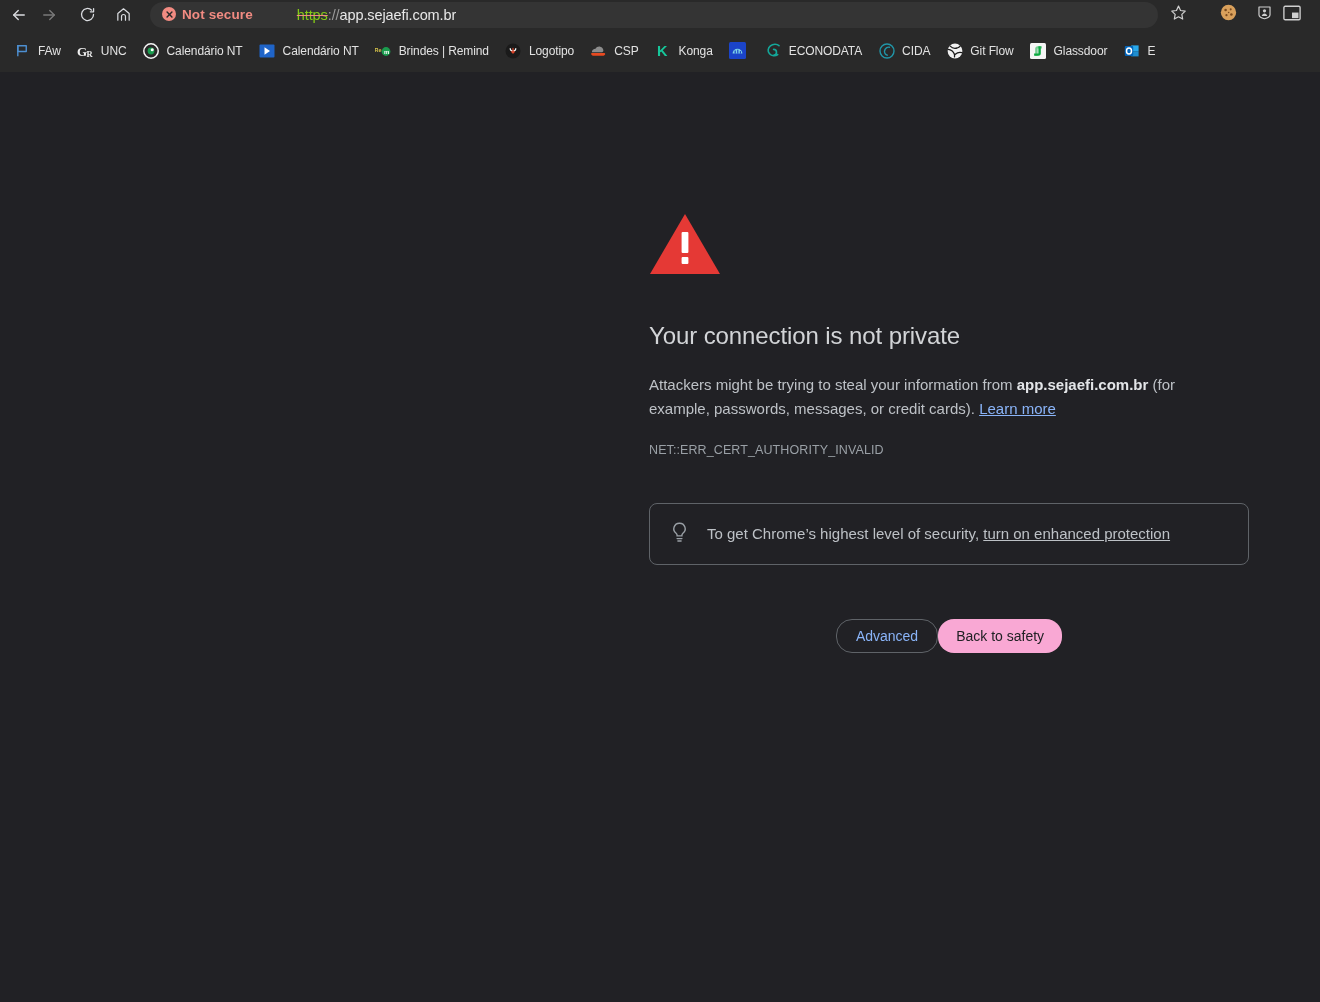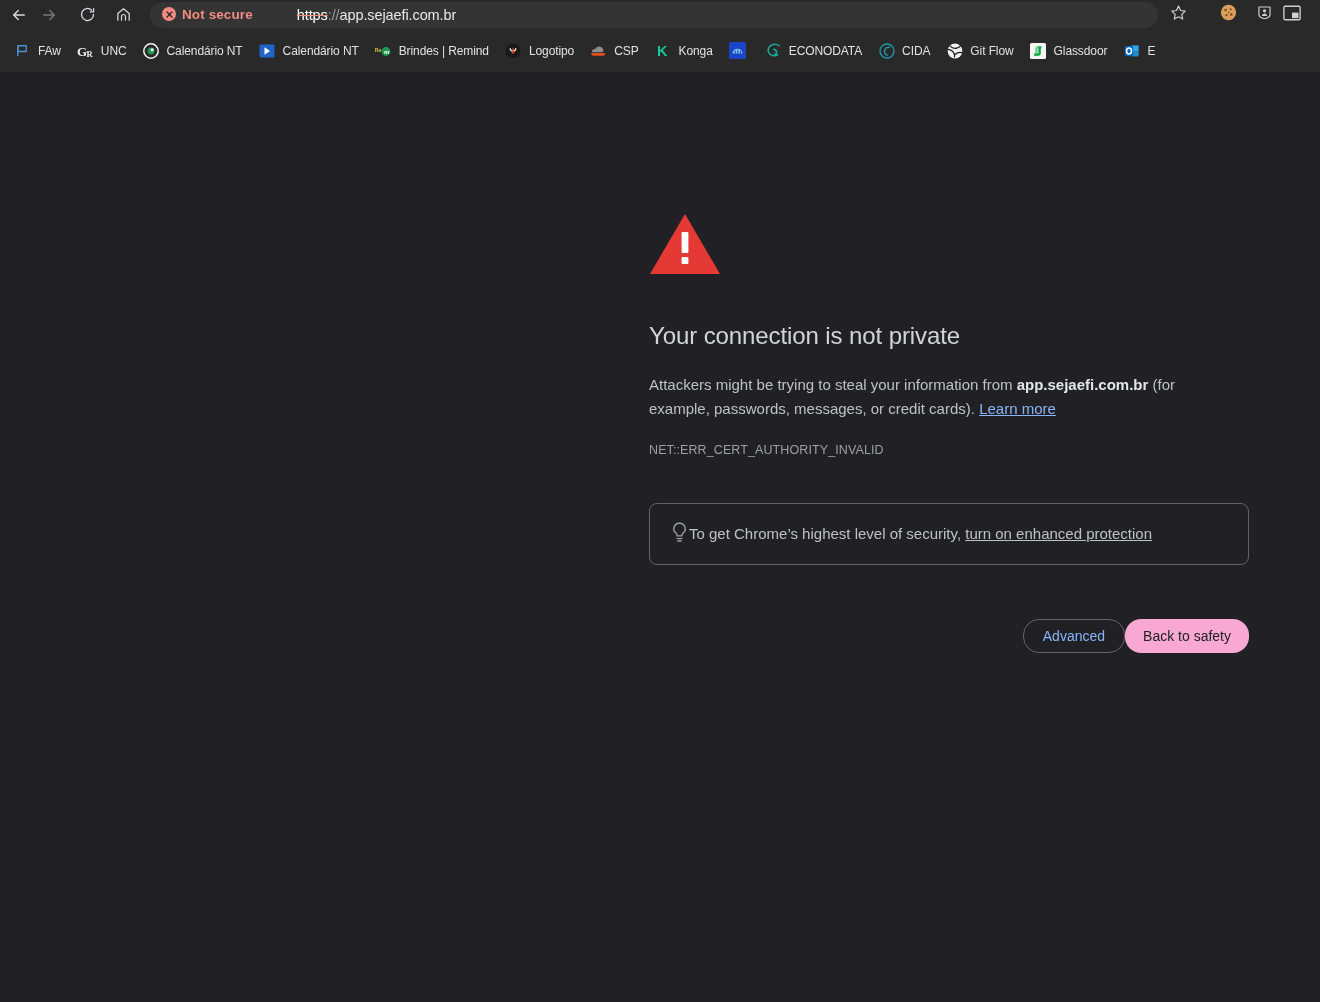--- a/index.html
+++ b/index.html
@@ -73,21 +73,21 @@
 
   #url-text {
     font-size: 14.5px;
     color: #e8e8e8;
     white-space: nowrap;
     overflow: hidden;
     text-overflow: ellipsis;
     letter-spacing: -0.1px;
   }
   #url-scheme {
-    color: #ffffff;
+    color: #84cc16;
     text-decoration: line-through;
     text-decoration-color: #f28b82;
     padding-left: 28px;
   }
   #url-sep { color: #9a9a9a; }
 
   .toolbar-action {
     width: 28px; height: 26px;
     display: flex; align-items: center; justify-content: center;
     flex: 0 0 auto;
@@ -176,38 +176,39 @@
     margin: 0 0 46px 0;
     letter-spacing: 0.1px;
   }
 
   #enhanced-box {
     border: 1px solid #5f6368;
     border-radius: 8px;
     padding: 17px 20px;
     display: flex;
     align-items: center;
+    gap: 18px;
     margin-bottom: 54px;
     width: 600px;
   }
   #bulb-icon { flex: 0 0 auto; }
   #enhanced-text {
     font-size: 15px;
     color: #bdc1c6;
     line-height: 20px;
   }
   #enhanced-text .inline-link {
     color: #bdc1c6;
     text-decoration: underline;
   }
 
   #button-row {
     display: flex;
     align-items: center;
-    justify-content: flex-end;
+    justify-content: center;
     width: 600px;
   }
   #advanced-button {
     background: transparent;
     border: 1px solid #5f6368;
     border-radius: 16px;
     color: #8ab4f8;
     font-size: 14px;
     font-family: "Liberation Sans", sans-serif;
     padding: 8px 19px;

